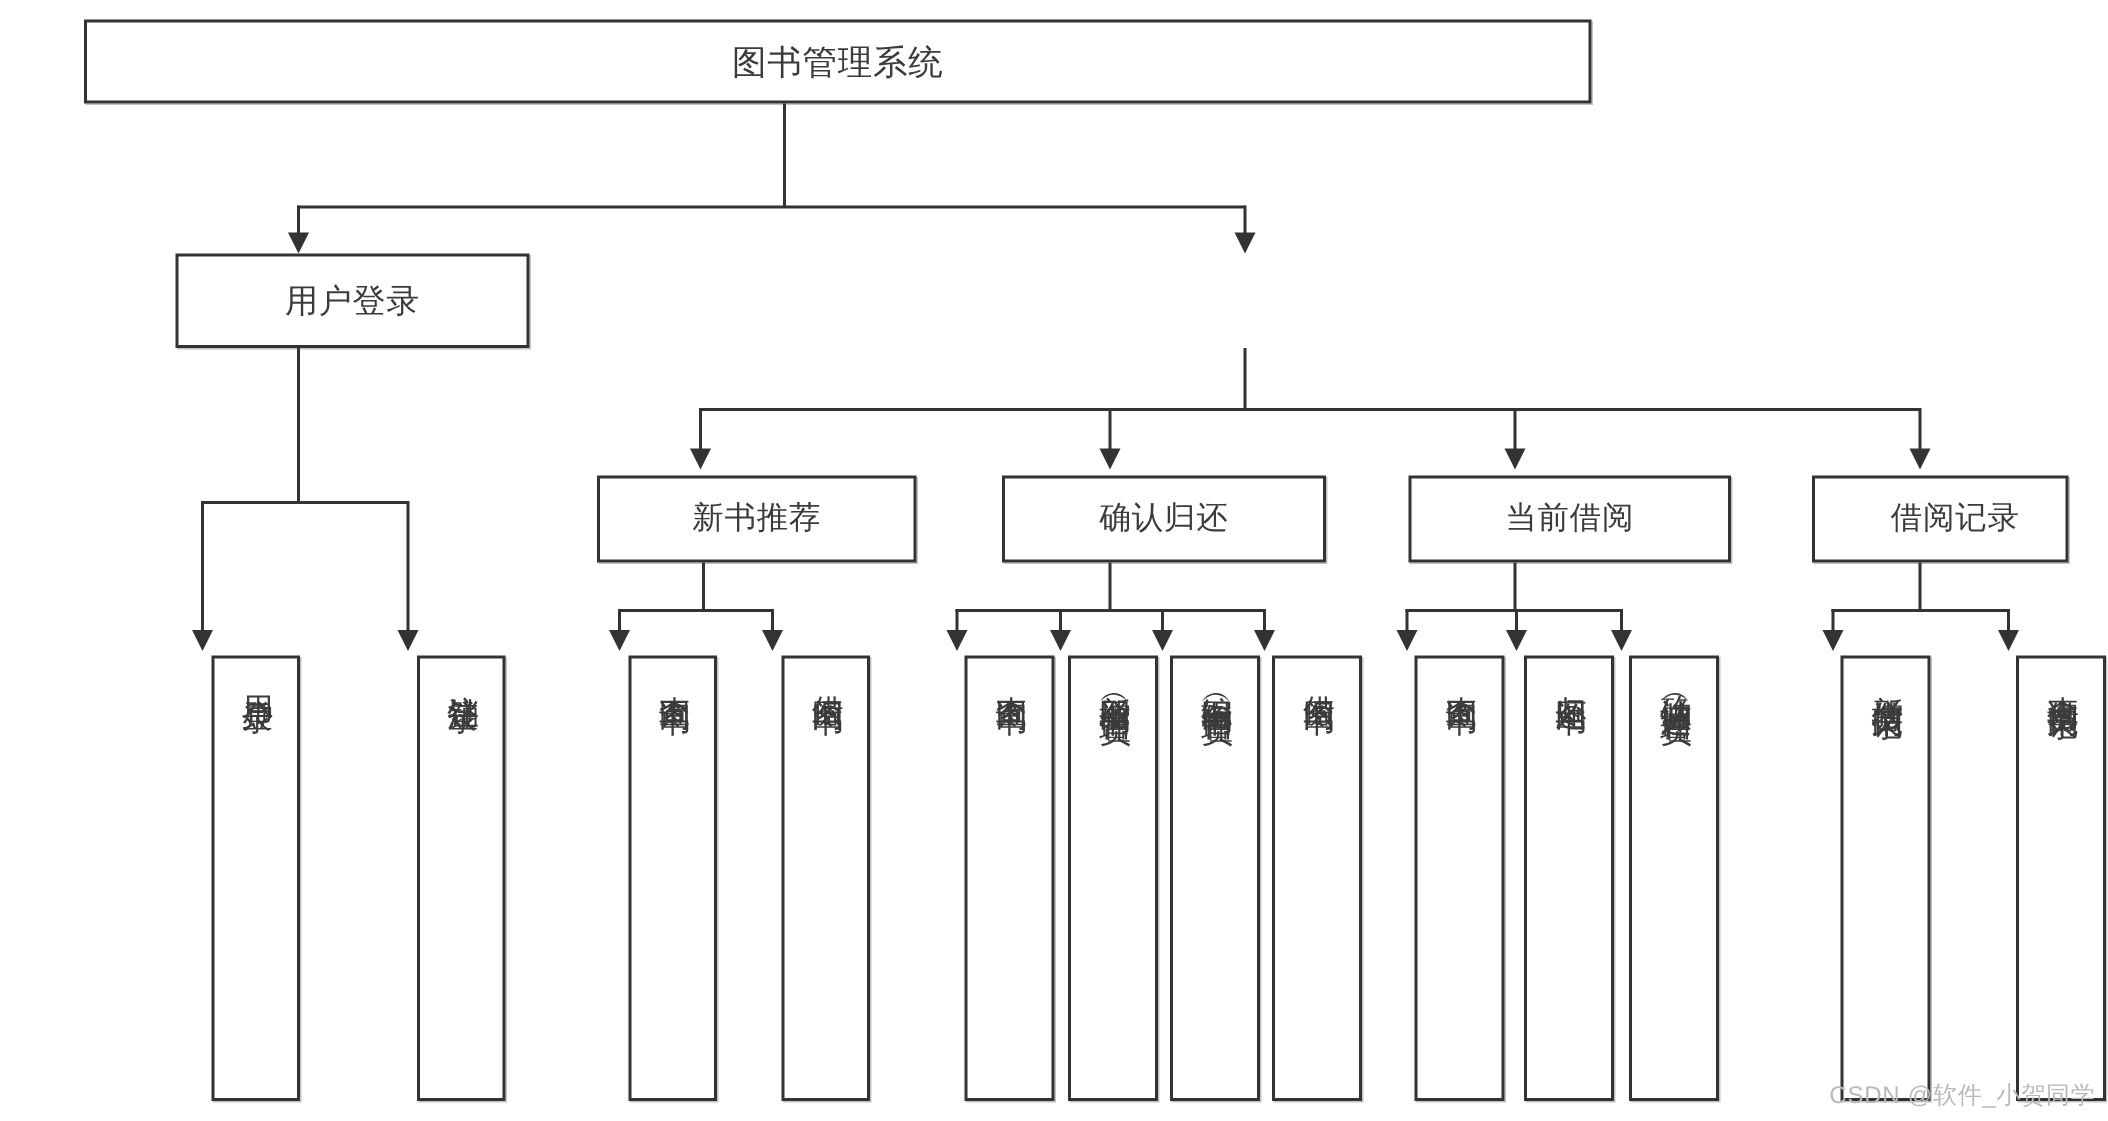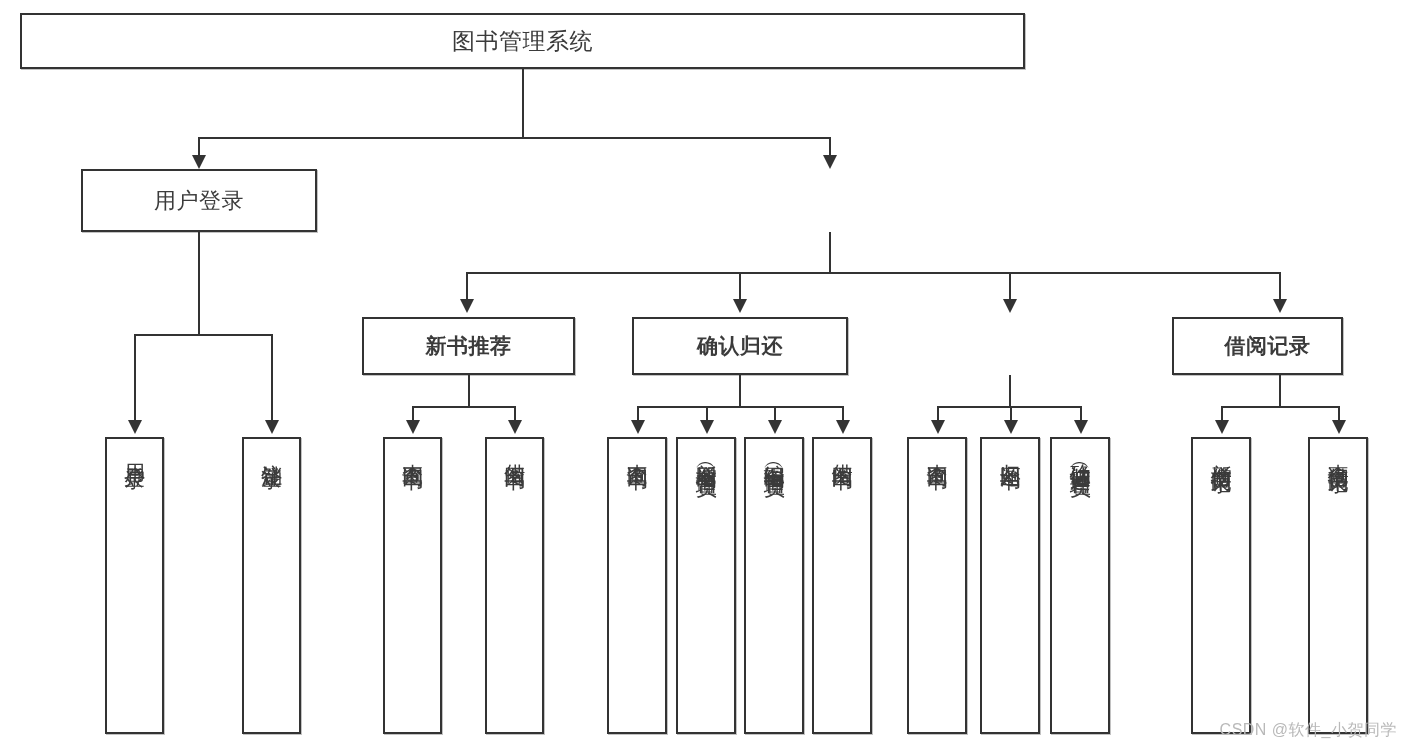--- a/index.html
+++ b/index.html
@@ -23,38 +23,39 @@
     position: absolute;
     box-sizing: border-box;
     border: 2px solid #333333;
     background: #ffffff;
     color: #3a3a3a;
     display: flex;
     align-items: center;
     justify-content: center;
     text-align: center;
     box-shadow: 1px 1px 0 rgba(120,120,120,0.45);
+    margin-left: 36px;
   }
   .node .label {
     display: block;
     line-height: 1.15;
     letter-spacing: 0.5px;
     color: #3b3b3b;
   }
   
   .node.root {
     left: 20px;  top: 13px;  width: 1005px; height: 56px;
     font-size: 23px;
   }
   
   .node.lvl2 { height: 63px; font-size: 22px; }
   .node.n-user-login { left: 81px;  top: 169px; width: 236px; }
   .node.n-book-mgmt  { left: 712px; top: 169px; width: 235px; }
   
-  .node.lvl3 { top: 317px; height: 58px; font-size: 21px; font-weight: bold; }
+  .node.lvl3 { top: 317px; height: 58px; font-size: 21px; }
   .node.n-new-book  { left: 362px;  width: 213px; }
   .node.n-borrow    { left: 632px;  width: 216px; }
   .node.n-current   { left: 903px;  width: 215px; }
   .node.n-record    { left: 1172px; width: 171px; padding-left: 20px; }
   
   .node.leaf {
     top: 437px;
     height: 297px;
     width: 60px;
     font-size: 21px;
@@ -133,20 +134,23 @@
   <div class="arrow" style="left:733px;  top:299px;"></div>
   <div class="arrow" style="left:1003px; top:299px;"></div>
   <div class="arrow" style="left:1273px; top:299px;"></div>
 
   <div class="node lvl3 n-new-book">
     <span class="label">新书推荐</span>
   </div>
   <div class="node lvl3 n-borrow">
     <span class="label">确认归还</span>
   </div>
+  <div class="node lvl3 n-current">
+    <span class="label">当前借阅</span>
+  </div>
   <div class="node lvl3 n-record">
     <span class="label">借阅记录</span>
   </div>
 
   <div class="conn v" style="left:468px; top:375px; height:33px;"></div>
   <div class="conn h" style="left:412px; top:406px; width:103px;"></div>
   <div class="conn v" style="left:412px; top:406px; height:17px;"></div>
   <div class="conn v" style="left:514px; top:406px; height:17px;"></div>
   <div class="arrow" style="left:406px; top:420px;"></div>
   <div class="arrow" style="left:508px; top:420px;"></div>

